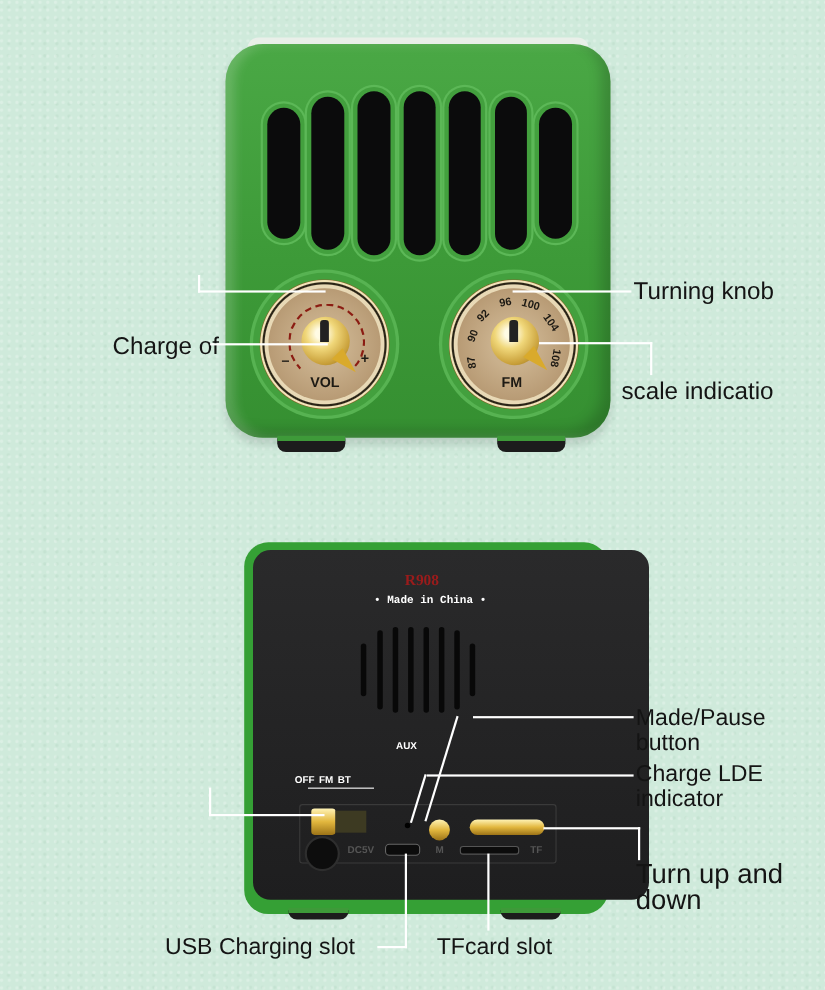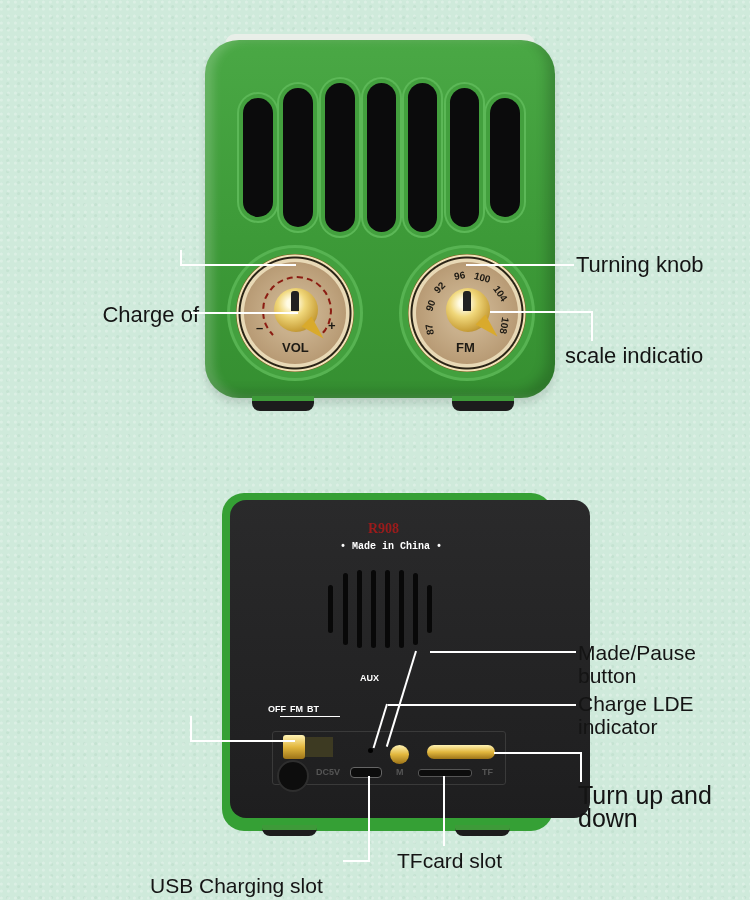--- a/index.html
+++ b/index.html
@@ -168,18 +168,18 @@
 <div class="line" style="left:388px;top:704px;width:188px;height:2px;"></div>
 <div class="line" style="left:386px;top:704px;width:2px;height:46px;transform-origin:top;transform:rotate(17deg);"></div>
 
 <div class="label" style="left:578px;top:784px;font-size:25px;line-height:23px;">
   <div>Turn up and</div>
   <div>down</div>
 </div>
 <div class="line" style="left:494px;top:752px;width:88px;height:2px;"></div>
 <div class="line" style="left:580px;top:752px;width:2px;height:30px;"></div>
 
-<div class="label" style="left:150px;top:848px;font-size:21px;margin-top:25px;">USB Charging slot</div>
+<div class="label" style="left:150px;top:848px;font-size:21px;">USB Charging slot</div>
 <div class="line" style="left:368px;top:776px;width:2px;height:86px;"></div>
 <div class="line" style="left:343px;top:860px;width:27px;height:2px;"></div>
 
 <div class="label" style="left:397px;top:848px;font-size:21px;">TFcard slot</div>
 <div class="line" style="left:443px;top:776px;width:2px;height:70px;"></div>
 
 </body></html>

